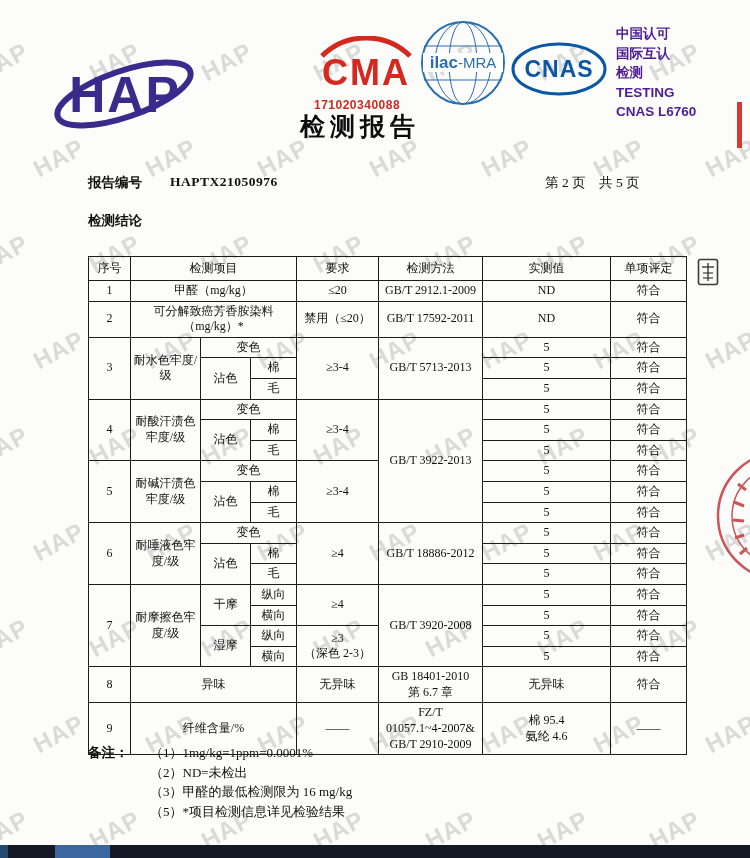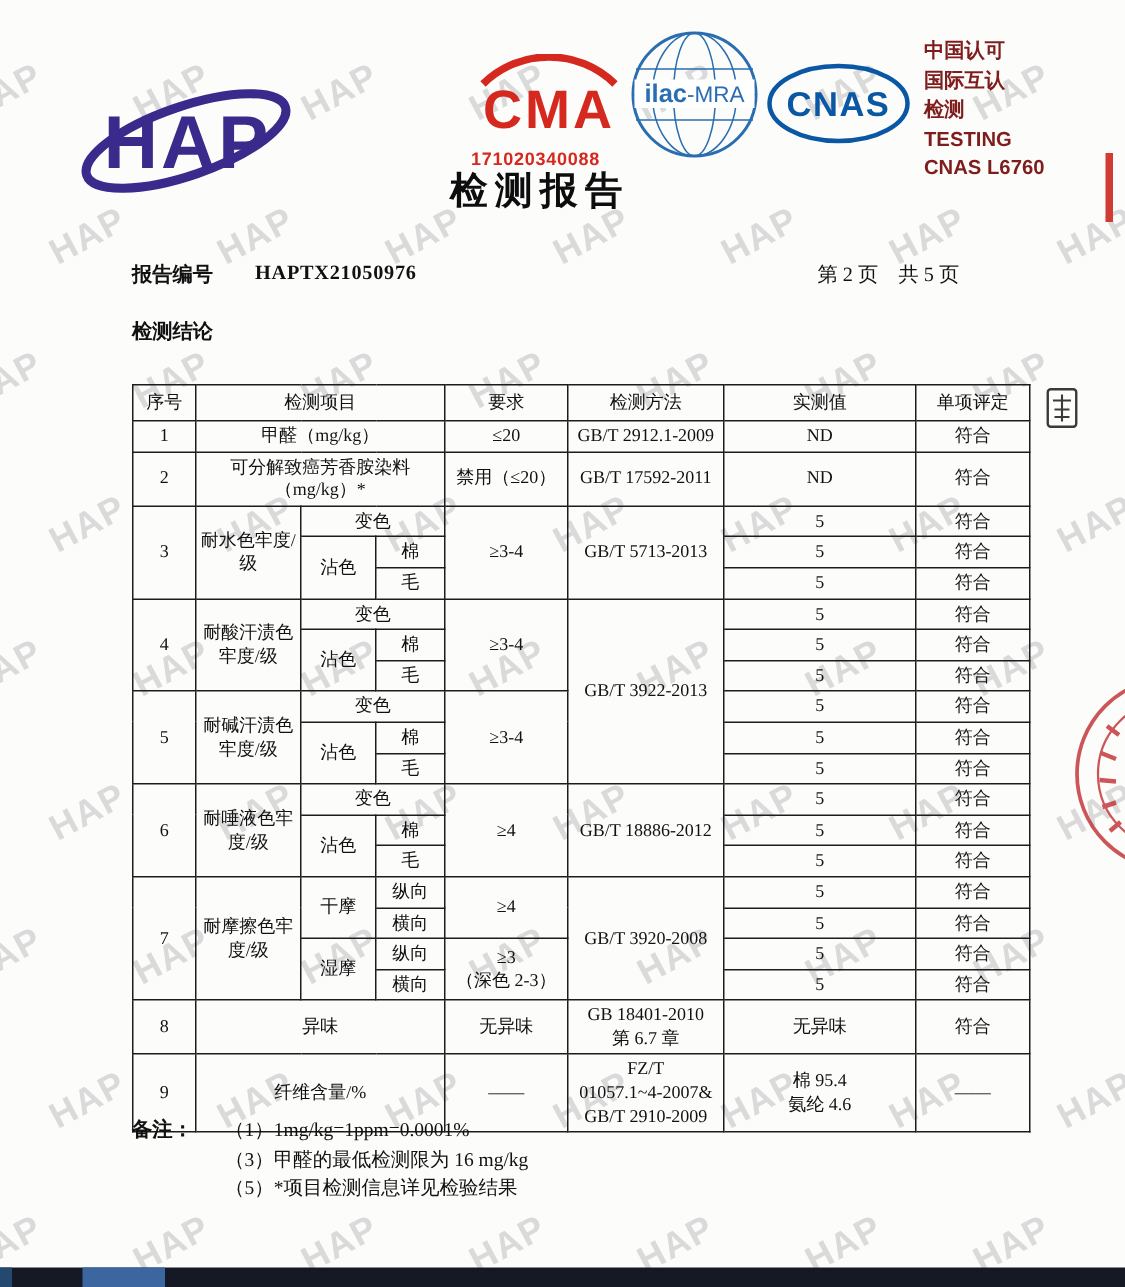--- a/index.html
+++ b/index.html
@@ -9,21 +9,21 @@
   .wm-layer{position:absolute;inset:0;z-index:0;pointer-events:none;}
   .wm{position:absolute;transform:rotate(-28deg);font:bold 24px "Liberation Sans",sans-serif;
       color:#dadada;letter-spacing:1px;}
   .layer{position:absolute;z-index:2;}
   
   .logo-hap{left:50px;top:46px;}
   .cma-block{left:314px;top:36px;width:106px;text-align:left;}
   .cma-number{font:bold 12px "Liberation Sans",sans-serif;color:#d5281e;letter-spacing:.5px;margin-top:2px;}
   .ilac-block{left:420px;top:20px;}
   .cnas-block{left:510px;top:42px;}
-  .accred{left:616px;top:24px;font:bold 13.5px "Liberation Sans",sans-serif;color:#7f1d1d;line-height:19.5px;}
+  .accred{left:616px;top:24px;font:bold 13.5px "Liberation Sans",sans-serif;color:#4c1d95;line-height:19.5px;}
   .red-edge{left:737px;top:102px;width:5px;height:46px;background:#d23a34;}
   .doc-title{left:250px;top:110px;width:220px;text-align:center;
              font:700 25px "Liberation Sans",sans-serif;letter-spacing:5px;color:#0d0d0d;}
   
   .meta-label{left:88px;top:174px;font:bold 13.5px "Liberation Sans",sans-serif;}
   .meta-value{left:170px;top:174px;font:bold 13.5px "Liberation Serif",serif;letter-spacing:.5px;}
   .meta-page{left:545px;top:174px;font:13.5px "Liberation Serif",serif;}
   
   .concl-label{left:88px;top:212px;font:bold 13.5px "Liberation Sans",sans-serif;}
   .concl-text{left:170px;top:211px;width:508px;font:13px "Liberation Serif",serif;line-height:19px;text-align:justify;}
@@ -350,20 +350,21 @@
     <svg width="50" height="160" viewBox="0 0 50 160">
       <circle cx="82" cy="80" r="64" fill="none" stroke="#c4393b" stroke-width="2.5"></circle>
       <circle cx="82" cy="80" r="50" fill="none" stroke="#c4393b" stroke-width="1.5"></circle>
       <path d="M38,48 l8,6 M34,66 l10,4 M33,84 l11,1 M35,102 l9,-3 M40,118 l7,-6" stroke="#c4393b" stroke-width="3" fill="none"></path>
     </svg>
   </div>
 
   <div class="layer notes-label">备注：</div>
   <div class="layer notes-list">
     <div class="note-line">（1）1mg/kg=1ppm=0.0001%</div>
+    <div class="note-line">（2）ND=未检出</div>
     <div class="note-line">（3）甲醛的最低检测限为 16 mg/kg</div>
     <div class="note-line">（5）*项目检测信息详见检验结果</div>
   </div>
 
   <div class="bottombar">
     <div class="seg" style="left:55px;width:55px;background:#3c66a0;"></div>
     <div class="seg" style="left:0;width:8px;background:#24486e;"></div>
   </div>
 
 </div>

